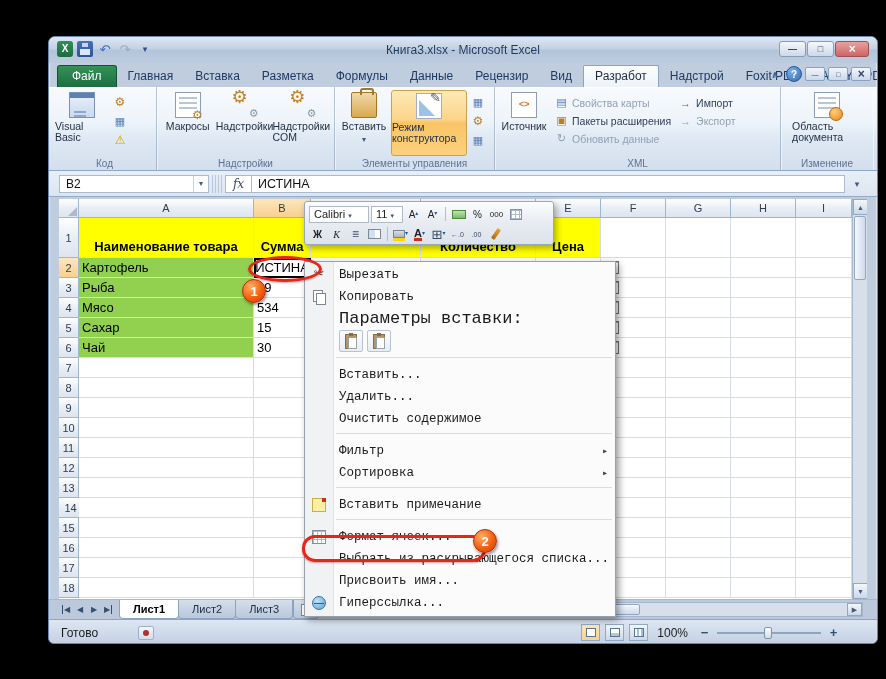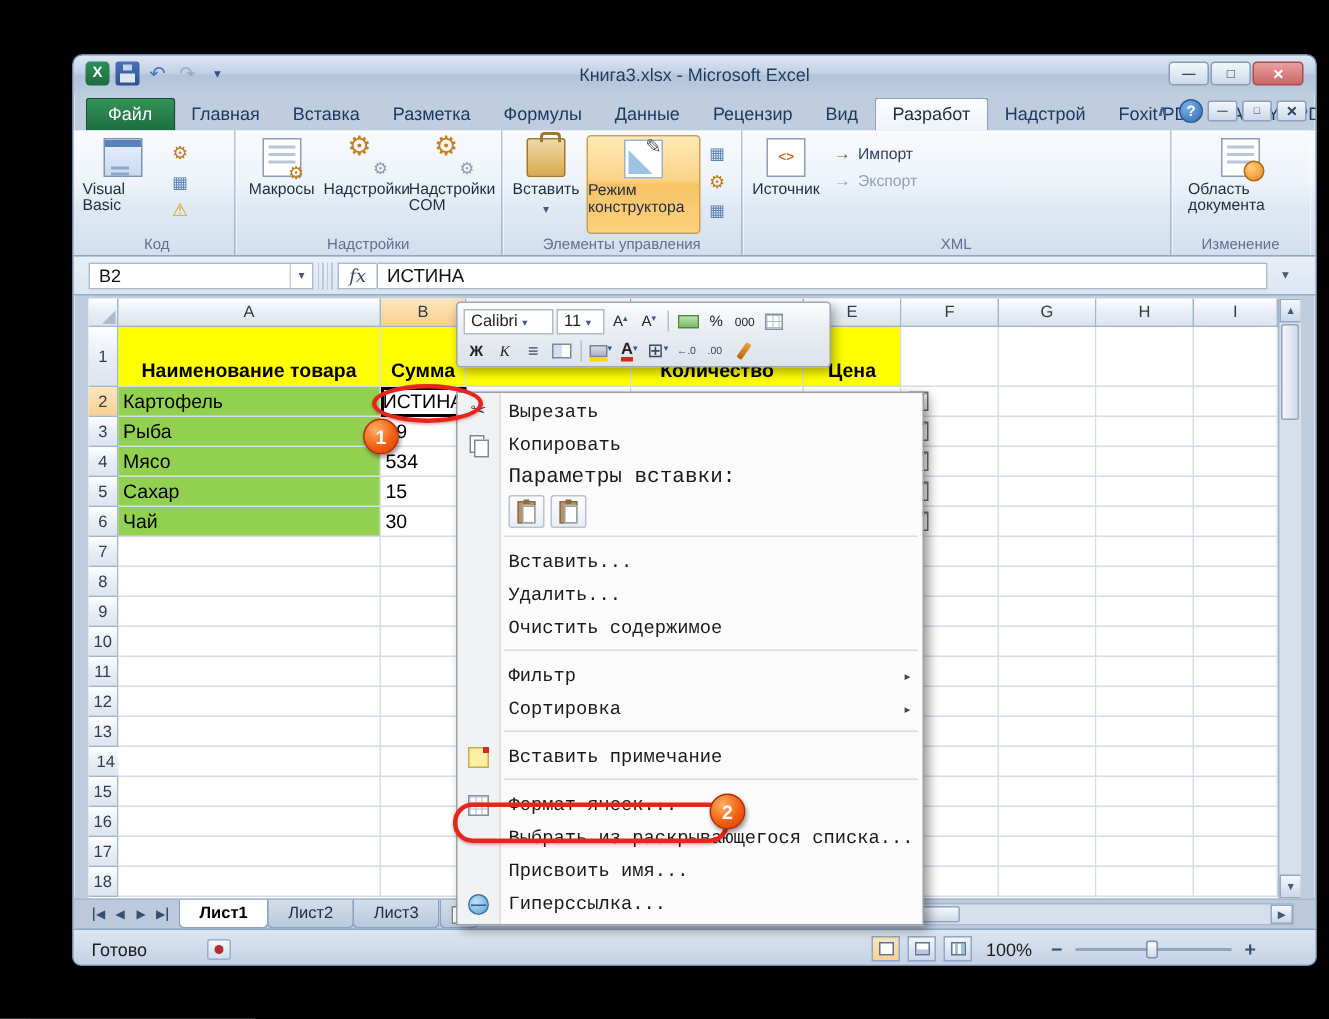--- a/index.html
+++ b/index.html
@@ -172,21 +172,21 @@
   .ic-borders::before{content:"⊞";font-size:13px;color:#3a4a63;}
   .mb-dec{font-size:7px;color:#3a4a63;}
   .ic-brush{width:4px;height:12px;background:linear-gradient(#e8a33d,#b5680f);border-radius:1px;transform:rotate(35deg);}
 
   
   .cmenu{position:absolute;left:255px;top:224px;width:312px;z-index:20;padding:2px 0;
          background:linear-gradient(to right,#f1f2f4 0,#f1f2f4 28px,#e0e2e6 28px,#e0e2e6 29px,#fbfbfb 29px);
          border:1px solid #9aa0a8;box-shadow:3px 3px 7px rgba(0,0,0,.4);font-family:Liberation Mono, monospace;}
   .mi{position:relative;height:22px;display:flex;align-items:center;padding-left:34px;
       font-size:12.5px;color:#1a1a1a;white-space:nowrap;}
-  .mi-caption{height:20px;display:flex;align-items:center;padding-left:34px;font-size:14px;color:#1a1a1a;}
+  .mi-caption{height:20px;display:flex;align-items:center;padding-left:34px;font-size:17px;color:#1a1a1a;}
   .mi-paste{height:26px;display:flex;align-items:center;gap:4px;padding-left:34px;}
   .mi-sep{height:7px;}
   .mi-sep::before{content:"";display:block;height:1px;background:#d9dbde;margin:3px 3px 3px 31px;}
   .mic{position:absolute;left:7px;top:50%;margin-top:-7px;width:14px;height:14px;}
   .cut-icon::before{content:"✂";font-size:13px;color:#3a3a3a;line-height:14px;}
   .copy-icon::before{content:"";position:absolute;left:1px;top:0;width:8px;height:10px;background:#fff;border:1px solid #7d8794;}
   .copy-icon::after{content:"";position:absolute;left:4px;top:3px;width:8px;height:10px;background:#fff;border:1px solid #7d8794;}
   .comment-icon{background:#fceea2;border:1px solid #c9ad4b;}
   .comment-icon::after{content:"";position:absolute;right:-1px;top:-1px;width:4px;height:4px;background:#d02b1f;}
   .format-cells-icon{background:#fff;border:1px solid #8591a2;
@@ -373,20 +373,34 @@
           </div>
         </div>
         <div class="rglabel">Элементы управления</div>
       </div>
 
       <div class="rgroup" style="width:286px">
         <div class="rgroup-body">
           <div class="rbig">
             <i class="ricon icon-xmlsrc"></i>
             <span class="rlbl">Источник</span>
+          </div>
+          <div class="xml-cols">
+            <div class="xsmall dis">
+              <i class="xi xi-map"></i>
+              <span>Свойства карты</span>
+            </div>
+            <div class="xsmall">
+              <i class="xi xi-pack"></i>
+              <span>Пакеты расширения</span>
+            </div>
+            <div class="xsmall dis">
+              <i class="xi xi-refresh"></i>
+              <span>Обновить данные</span>
+            </div>
           </div>
           <div class="xml-cols">
             <div class="xsmall">
               <i class="xi xi-import"></i>
               <span>Импорт</span>
             </div>
             <div class="xsmall dis">
               <i class="xi xi-export"></i>
               <span>Экспорт</span>
             </div>

